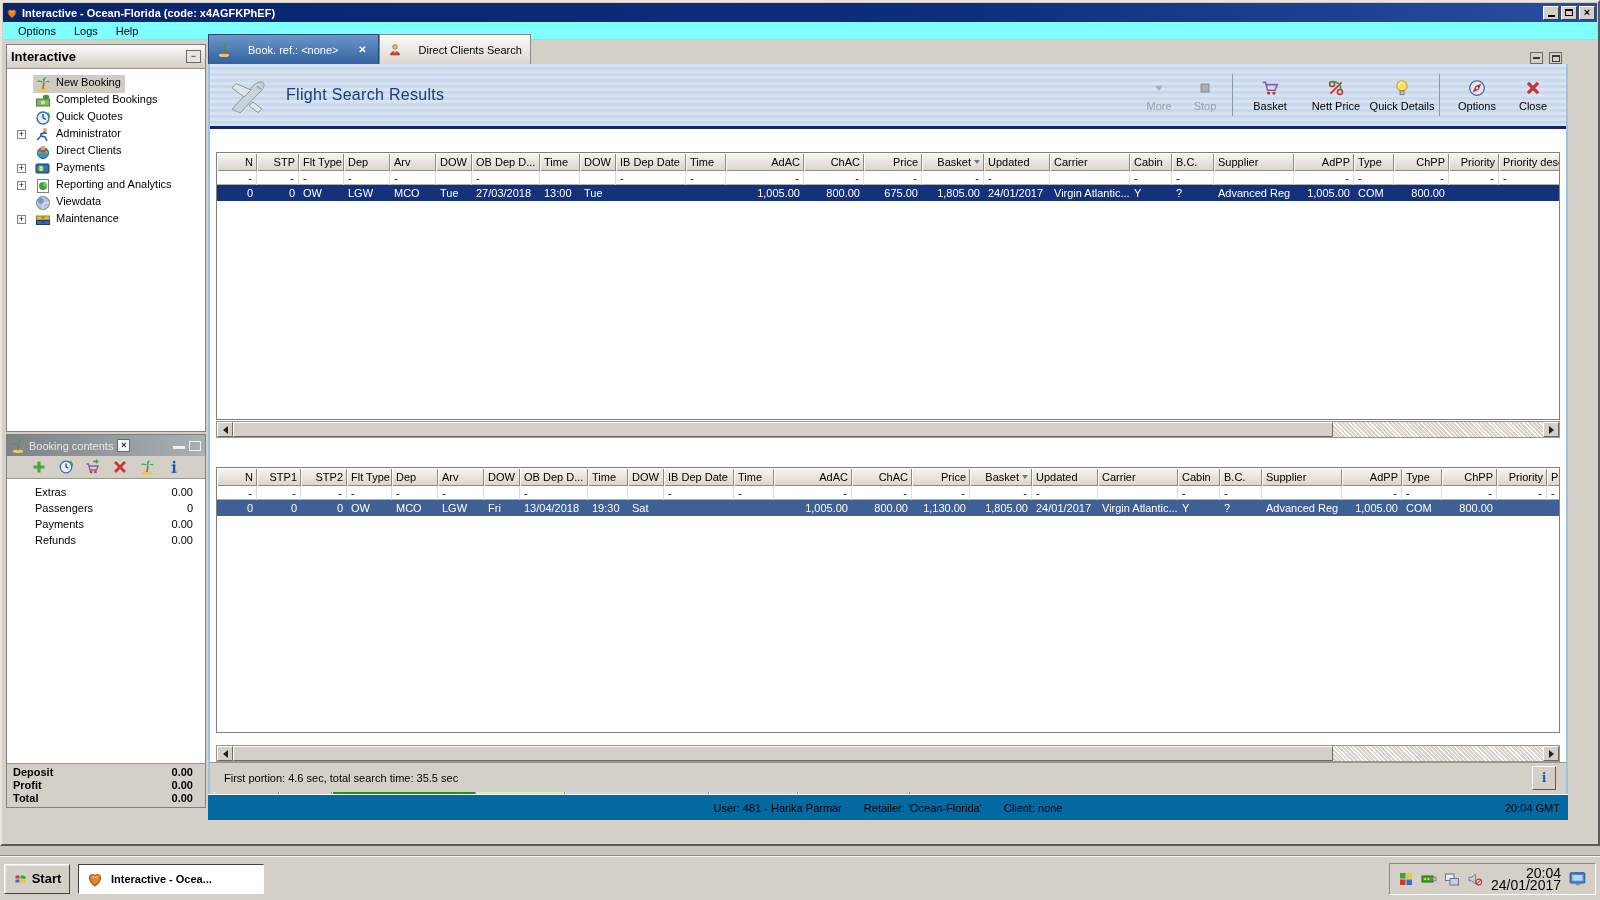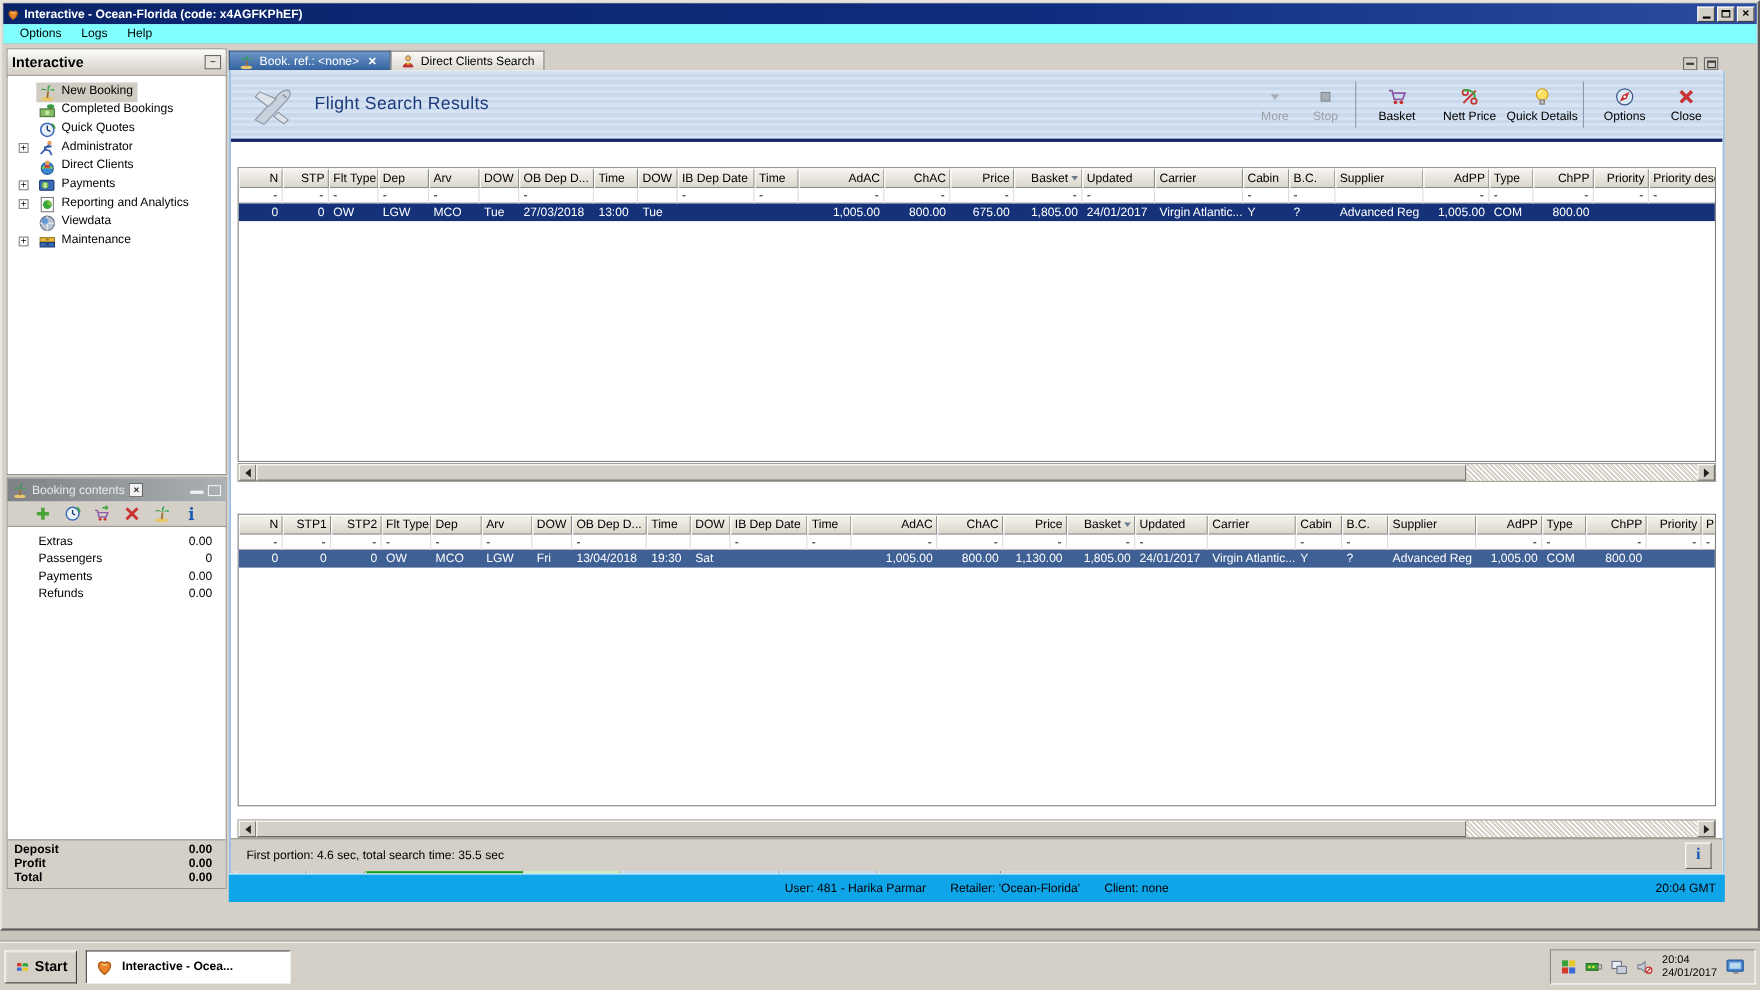--- a/index.html
+++ b/index.html
@@ -44,21 +44,21 @@
   .bclist{position:absolute;top:45px;bottom:44px;left:0;right:0;background:#fff;padding-top:4px}
   .bcrow{height:16px;display:flex;align-items:center;padding:0 12px 0 28px}
   .bcrow .v{margin-left:auto}
   .bctotals{position:absolute;left:0;right:0;bottom:0;height:44px;background:#d4d0c8;border-top:1px solid #9a968c;padding:2px 12px 0 6px}
   .bcrow2{height:13px;display:flex;font-weight:bold}
   .bcrow2 .v{margin-left:auto}
 
   
   .main{position:absolute;left:206px;top:40px;width:1360px;height:800px}
   .doctabs{position:absolute;left:0;top:0;right:0;height:22px;display:flex;align-items:flex-end}
-  .dtab{height:18px;display:flex;align-items:center;gap:5px;padding:0 8px;border:1px solid #8a8a8a;border-bottom:none;white-space:nowrap}
+  .dtab{height:30px;display:flex;align-items:center;gap:17px;padding:0 8px;border:1px solid #8a8a8a;border-bottom:none;white-space:nowrap}
   .dtab.active{background:linear-gradient(#6e97c9,#31619f);color:#fff;border-color:#2a4a7a}
   .dtab.inactive{background:linear-gradient(#fbfaf7,#dcd8d0);color:#000}
   .dtab .tx{width:14px;height:13px;display:flex;align-items:center;justify-content:center;font-weight:bold;font-size:10px;color:#fff}
   .panebtns{margin-left:auto;display:flex;gap:6px;align-items:center;padding-right:6px}
   .pbtn{width:13px;height:12px;border:1px solid #6a6a6a;background:#d4d0c8;display:flex;align-items:center;justify-content:center}
   .pbtn .d{width:7px;height:2px;background:#3a3a3a}
   .pbtn .s{width:8px;height:7px;border:1px solid #3a3a3a;border-top-width:2px}
 
   .page{position:absolute;left:0;top:22px;width:1360px;height:746px;background:#fff;border-left:2px solid #9ec2e4;border-right:2px solid #9ec2e4;border-bottom:1px solid #9ec2e4;overflow:hidden}
   .fsr{position:absolute;left:0;top:0;right:0;height:62px;background:repeating-linear-gradient(180deg,#d7e3f2 0 3px,#c9d9ec 3px 6px);display:flex;align-items:center}
@@ -97,30 +97,30 @@
 
   .sfooter{position:absolute;left:0;right:0;top:698px;height:30px;background:#d4d0c8;border-top:1px solid #9a968c;display:flex;align-items:center;padding:0 10px 0 14px}
   .infobtn{margin-left:auto;width:24px;height:24px;background:#d4d0c8;border:1px solid;border-color:#fff #5a5a5a #5a5a5a #fff;display:flex;align-items:center;justify-content:center;font-family:"Liberation Serif",serif;font-weight:bold;font-size:15px;color:#1a5ab4}
   .btabs{position:absolute;left:0;right:0;top:728px;height:18px;background:#d4d0c8;display:flex;align-items:stretch;padding-left:4px}
   .btab{display:flex;align-items:center;padding:0 8px;border-right:1px solid #8a8a8a;border-left:1px solid #f4f4f4;white-space:nowrap}
   .btab.plain{background:#d4d0c8;color:#000}
   .btab.green-dark{background:#0e9c0e;color:#fff}
   .btab.green-light{background:#c9f3bd;color:#000}
   .btab.blue-light{background:#c9d6f6;color:#000}
 
-  .statusbar{position:absolute;left:0;right:0;top:752px;height:26px;background:#0ea5e9;border-top:1px solid #fff;display:flex;align-items:center}
+  .statusbar{position:absolute;left:0;right:0;top:752px;height:26px;background:#0369a1;border-top:1px solid #fff;display:flex;align-items:center}
   .stat-mid{position:absolute;left:0;right:0;display:flex;justify-content:center;gap:22px}
   .stat-time{position:absolute;right:8px}
 
   
   .taskbar{position:absolute;left:0;bottom:0;width:1600px;height:44px;background:#d4d0c8;border-top:1px solid #f8f8f6;box-shadow:0 -1px 0 #8a8a8a;display:flex;align-items:center;padding:0 4px}
   .startbtn{width:66px;height:30px;background:#d4d0c8;border:1px solid;border-color:#fff #404040 #404040 #fff;box-shadow:inset 1px 1px 0 #e8e5de;display:flex;align-items:center;justify-content:center;gap:3px;font-weight:bold;font-size:13px}
   .taskitem{margin-left:8px;width:186px;height:30px;background:#fff;border:1px solid;border-color:#404040 #fff #fff #404040;display:flex;align-items:center;gap:6px;padding:0 6px;font-weight:bold}
   .tray{margin-left:auto;height:32px;border:1px solid;border-color:#8a8a8a #fff #fff #8a8a8a;display:flex;align-items:center;gap:8px;padding:0 8px}
-  .trayclock{text-align:left;font-size:10px;line-height:12px;white-space:nowrap}
+  .trayclock{text-align:right;font-size:14px;line-height:12px;white-space:nowrap}
 </style>
 </head>
 <body>
 
 <svg width="0" height="0" style="position:absolute">
   <defs>
     <symbol id="palm-icon" viewBox="0 0 16 16">
         <ellipse cx="8" cy="14" rx="6" ry="2" fill="#e8c86a"></ellipse>
         <path d="M8 13 L8.8 7" stroke="#9a6a30" stroke-width="1.6" fill="none"></path>
         <path d="M9 7 C6 4 3 4 2 6 C5 5.5 7 6 9 7 Z" fill="#2e9e3e"></path>

